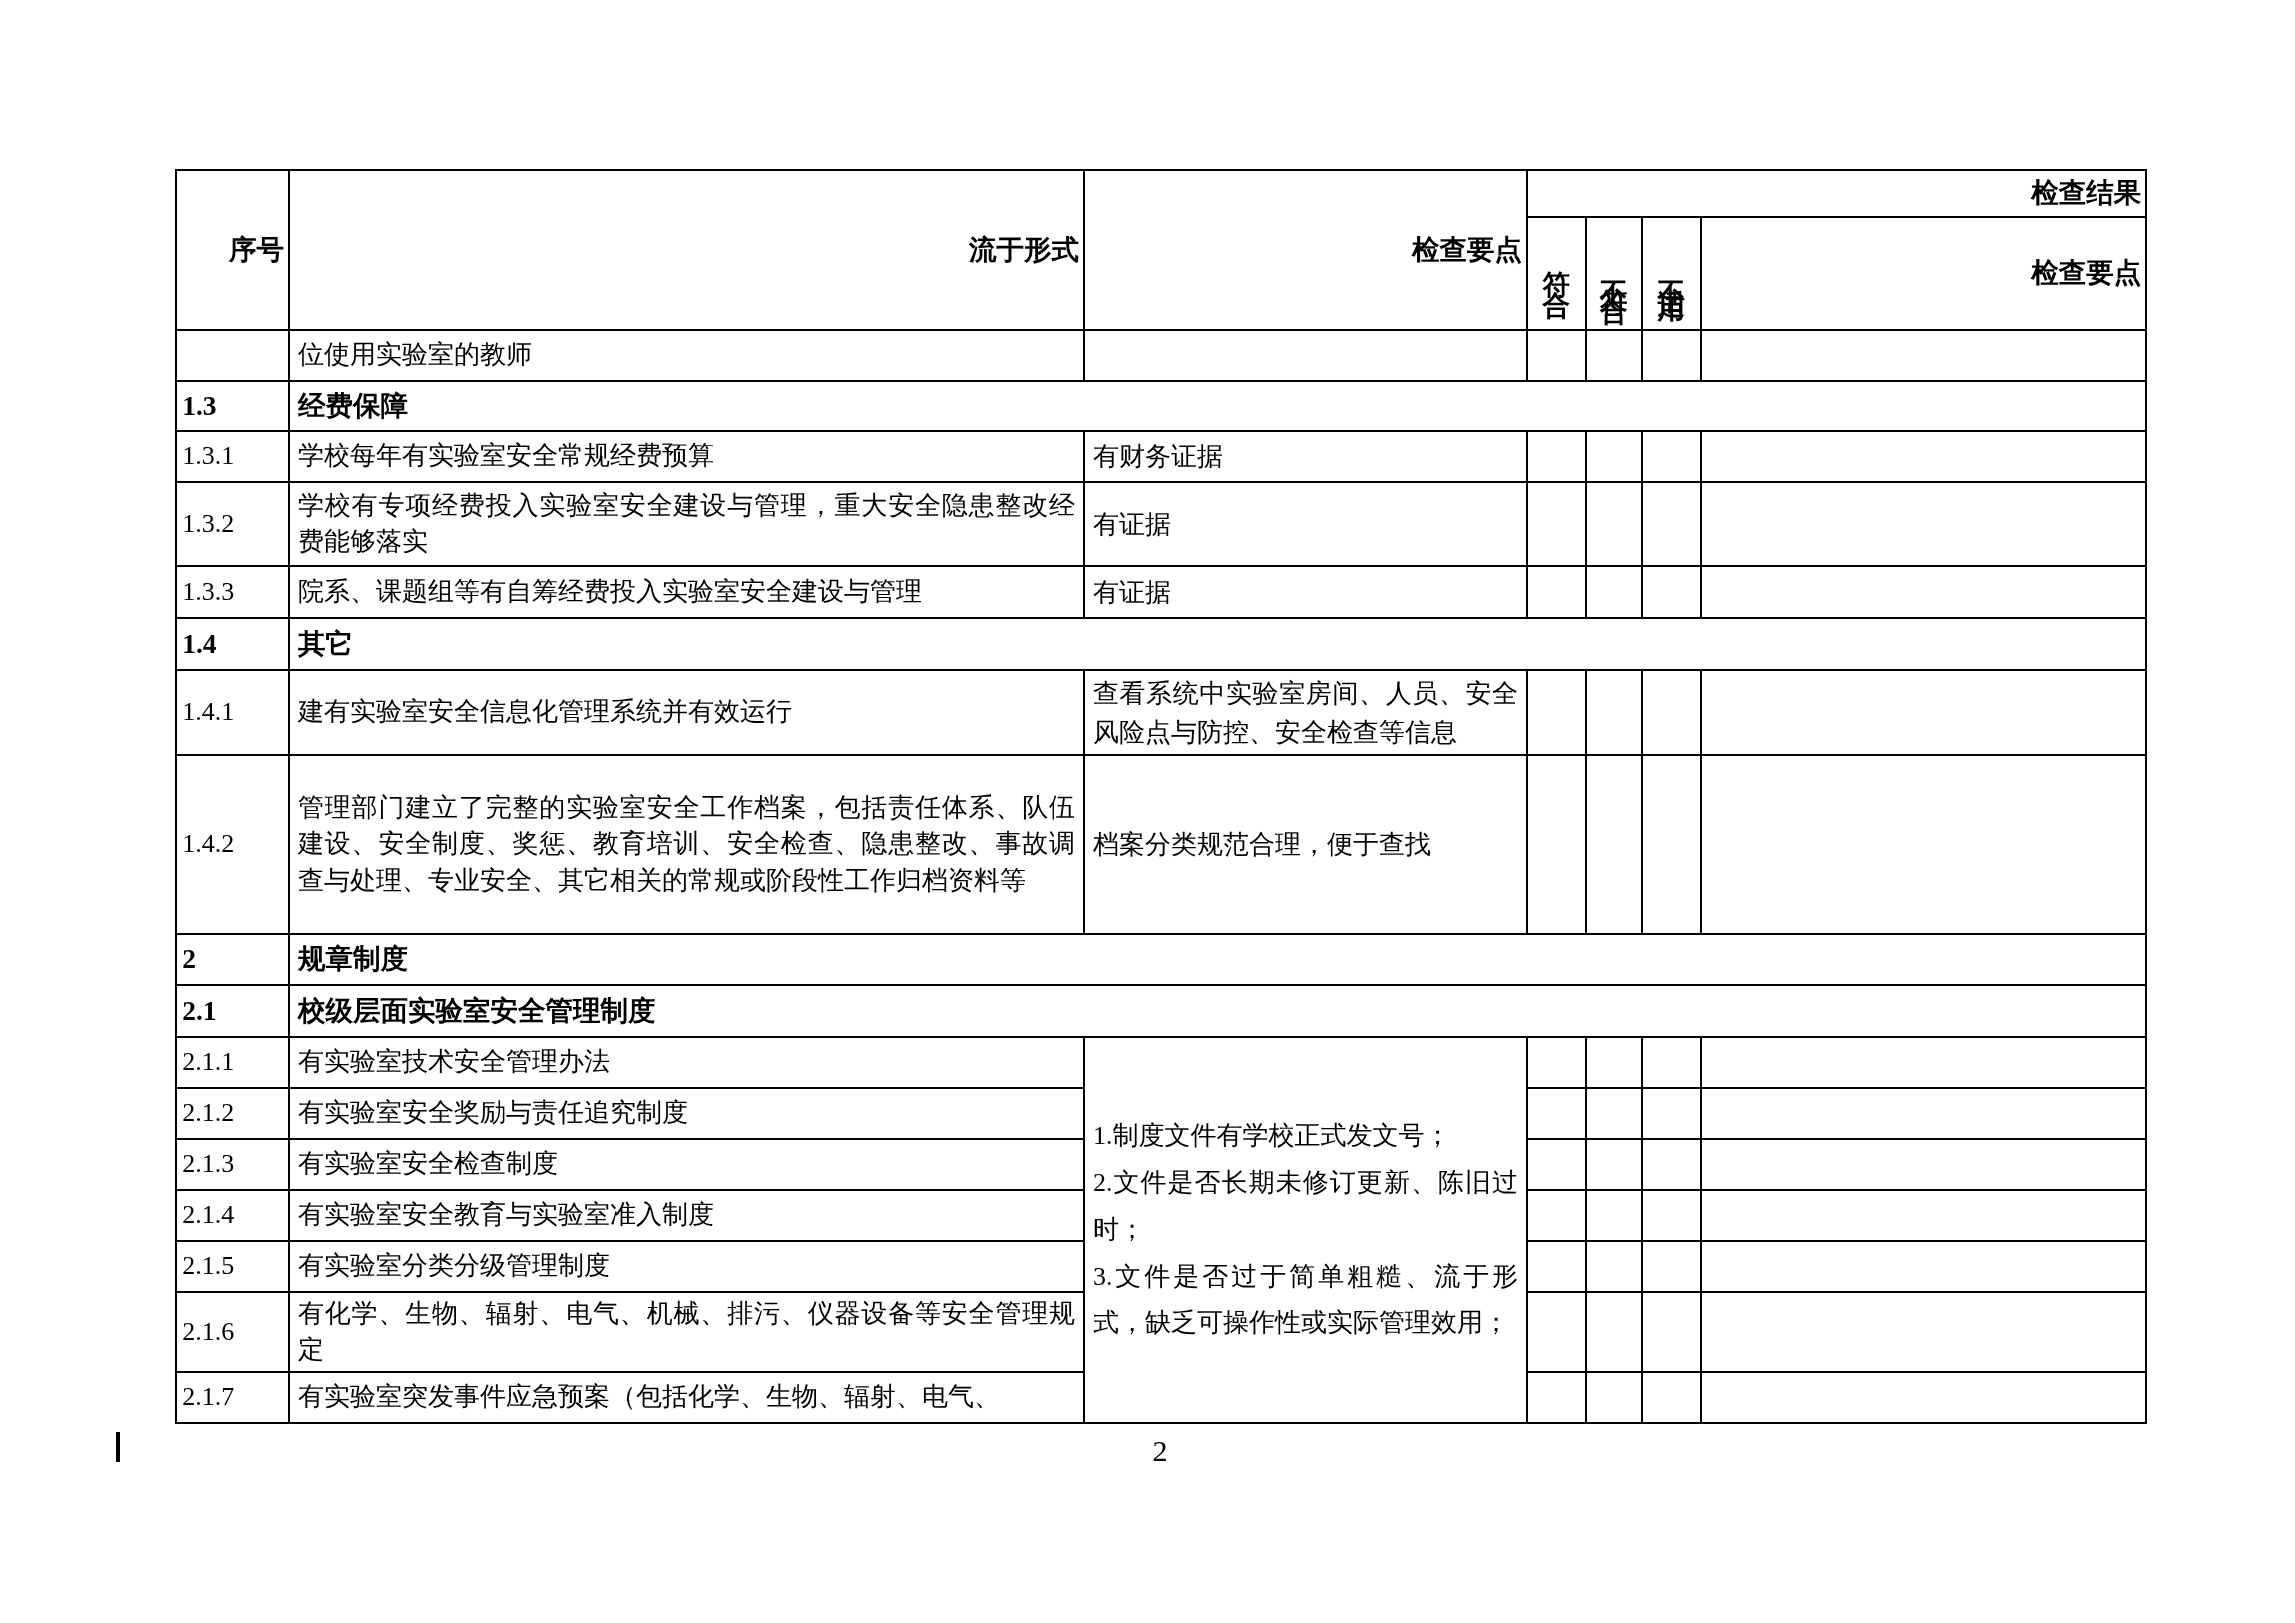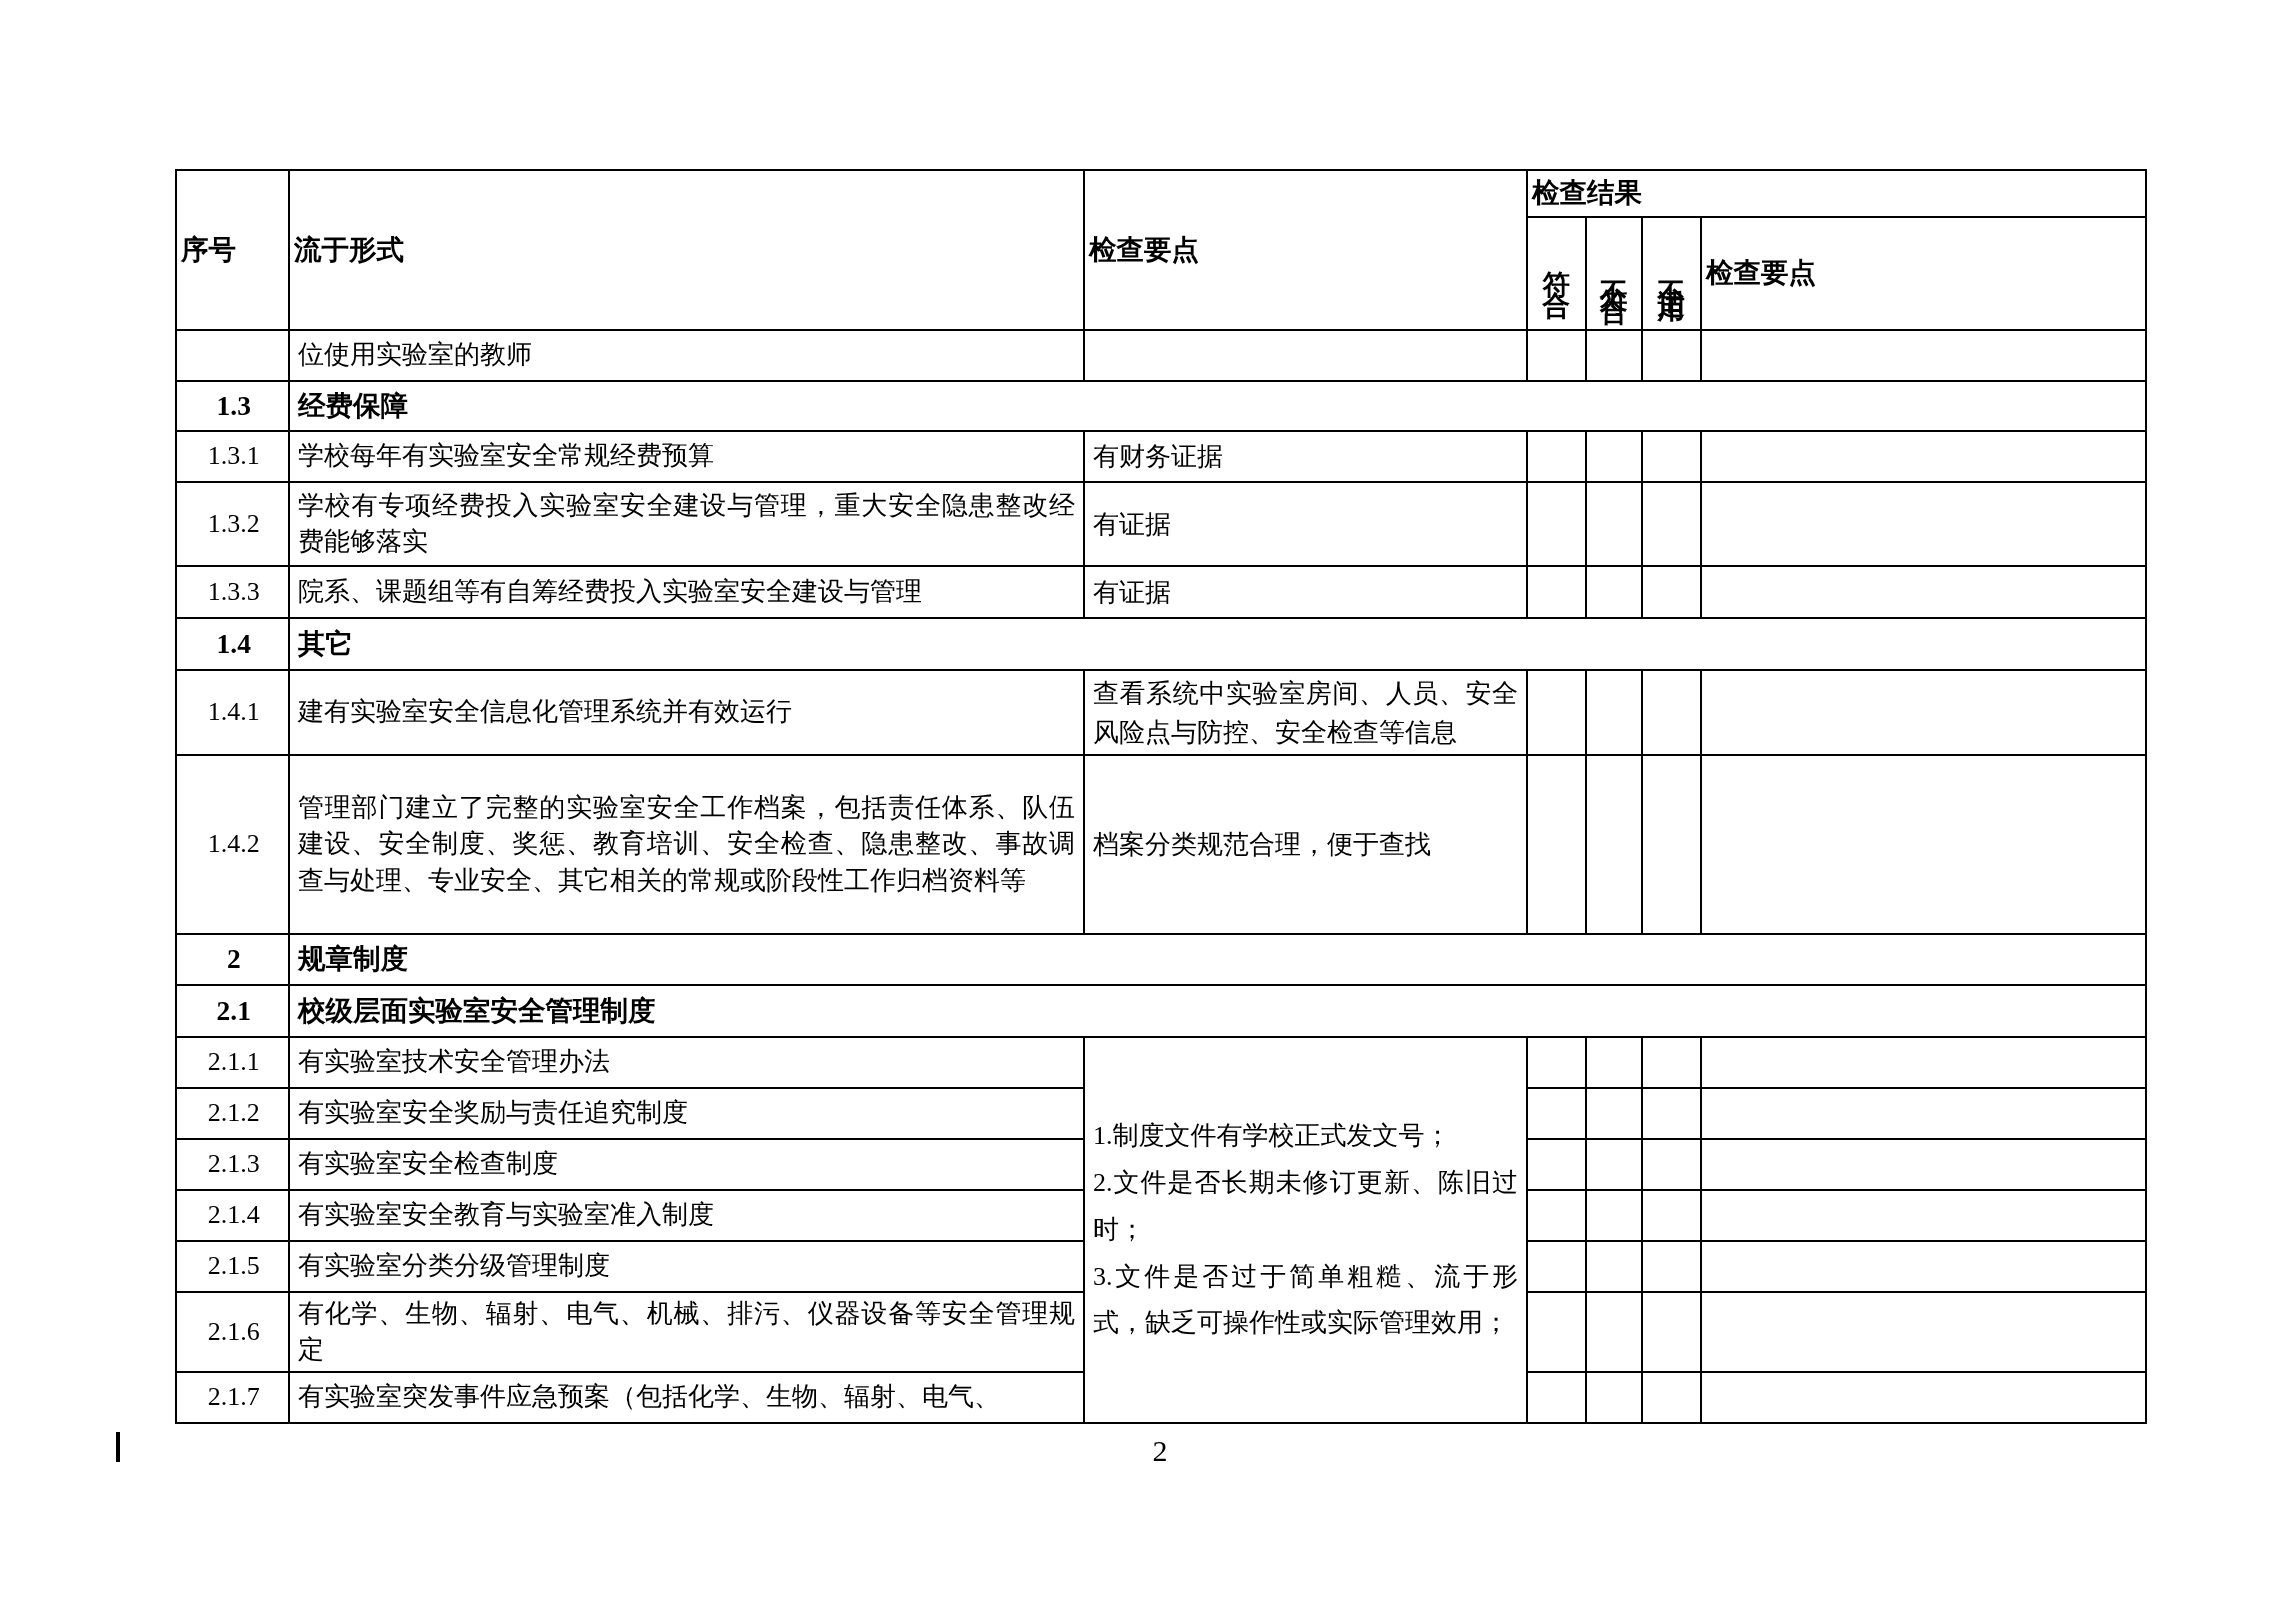--- a/index.html
+++ b/index.html
@@ -17,22 +17,22 @@
   }
   td,th{
     border:2px solid #000;
     font-size:26px;
     line-height:1.4;
     vertical-align:middle;
     padding:2.6px 7.9px 2.6px 7.9px;
     overflow:hidden;
     word-break:break-all;
   }
-  th{font-weight:bold;font-size:27.5px;text-align:left;padding:2.6px 3.9px;}
-  td.seq{padding-left:5.2px;padding-right:2.6px;text-align:center;}
+  th{font-weight:bold;font-size:27.5px;text-align:right;padding:2.6px 3.9px;}
+  td.seq{padding-left:5.2px;padding-right:2.6px;text-align:left;}
   tr.sec td{font-weight:bold;font-size:27.5px;}
   td.item{text-align:justify;margin-top:48px;}
   td.point{line-height:1.5;text-align:justify;margin-left:11px;}
   td.point-merged{
     line-height:1.8;
     white-space:pre-line;
     text-align:justify;
     vertical-align:middle;
     border-radius:7px;
   }

